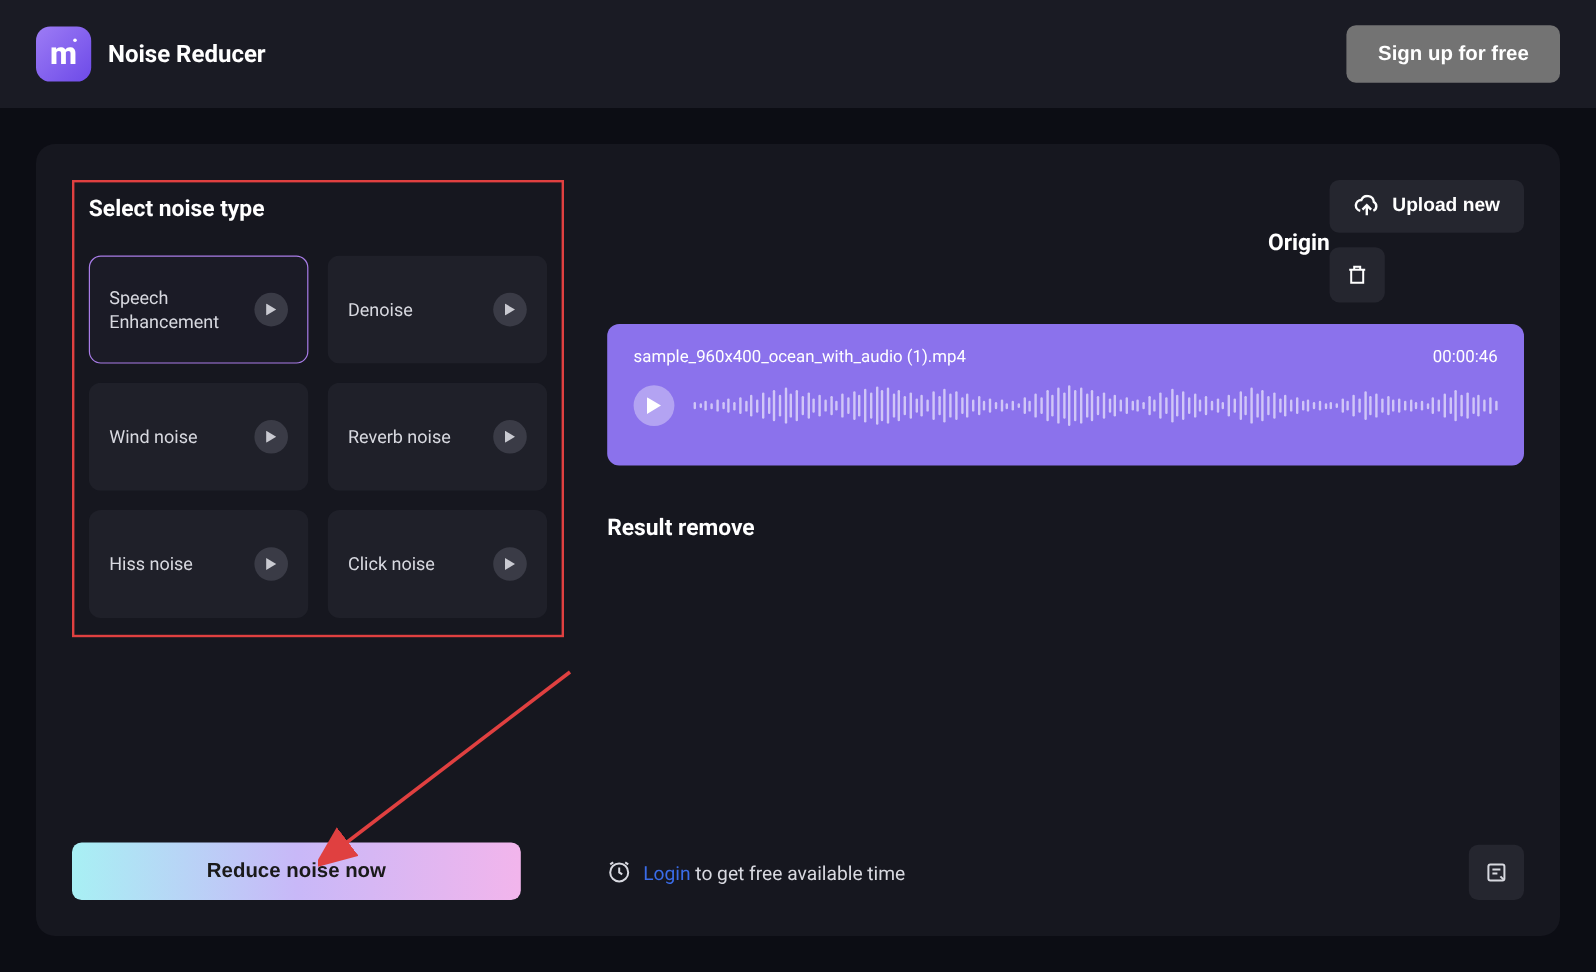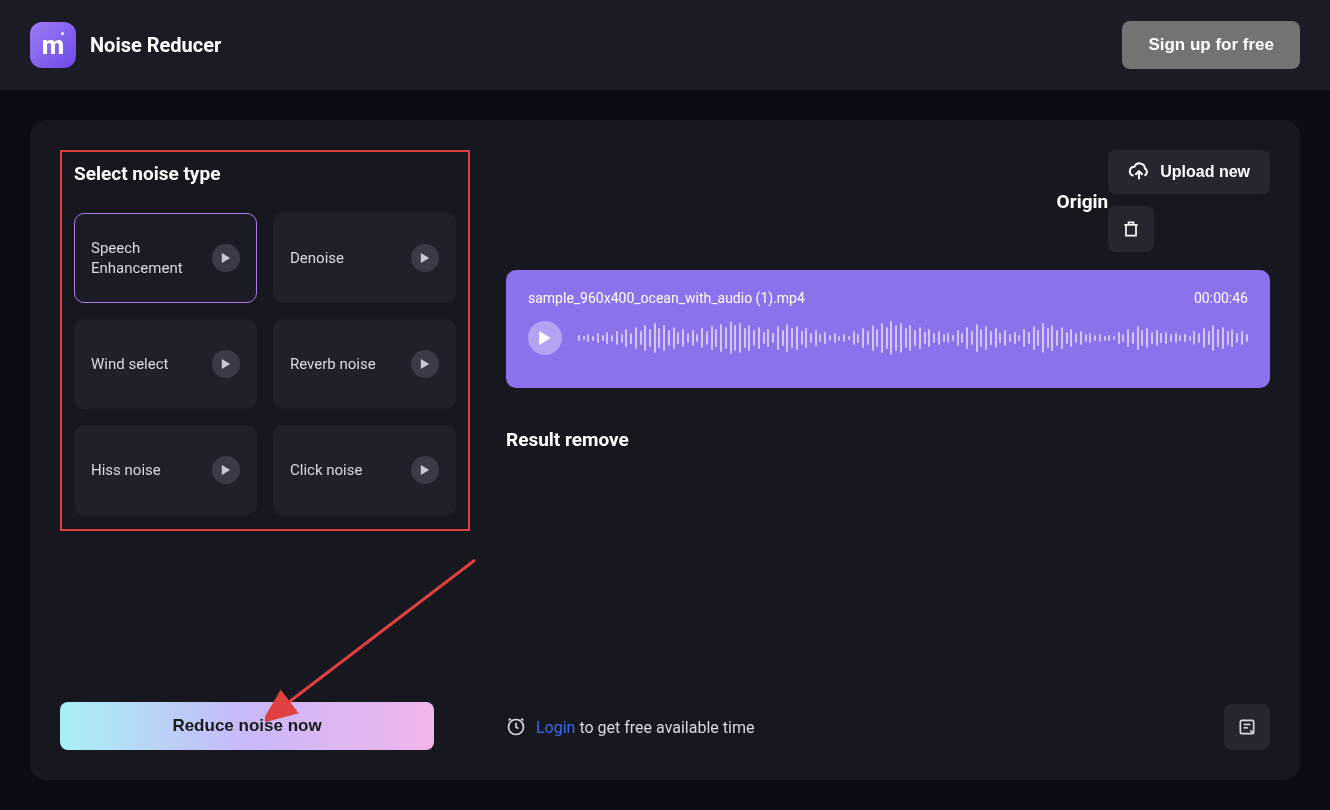--- a/index.html
+++ b/index.html
@@ -223,21 +223,21 @@
             </div>
             <div class="noise-card">
               <div class="noise-label">Denoise</div>
               <div class="play-circle">
                 <svg width="10" height="10" viewBox="0 0 10 12">
                   <polygon points="0,0 10,6 0,12"></polygon>
                 </svg>
               </div>
             </div>
             <div class="noise-card">
-              <div class="noise-label">Wind select</div>
+              <div class="noise-label">Wind noise</div>
               <div class="play-circle">
                 <svg width="10" height="10" viewBox="0 0 10 12">
                   <polygon points="0,0 10,6 0,12"></polygon>
                 </svg>
               </div>
             </div>
             <div class="noise-card">
               <div class="noise-label">Reverb noise</div>
               <div class="play-circle">
                 <svg width="10" height="10" viewBox="0 0 10 12">

